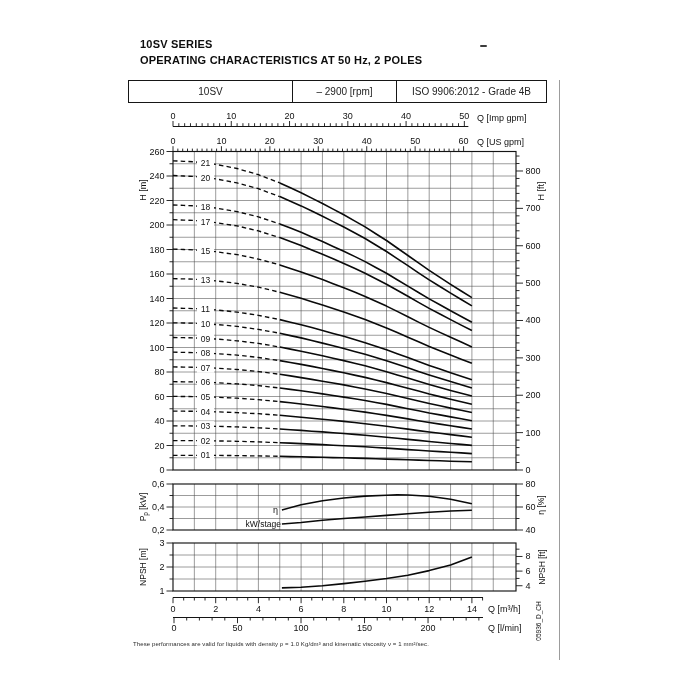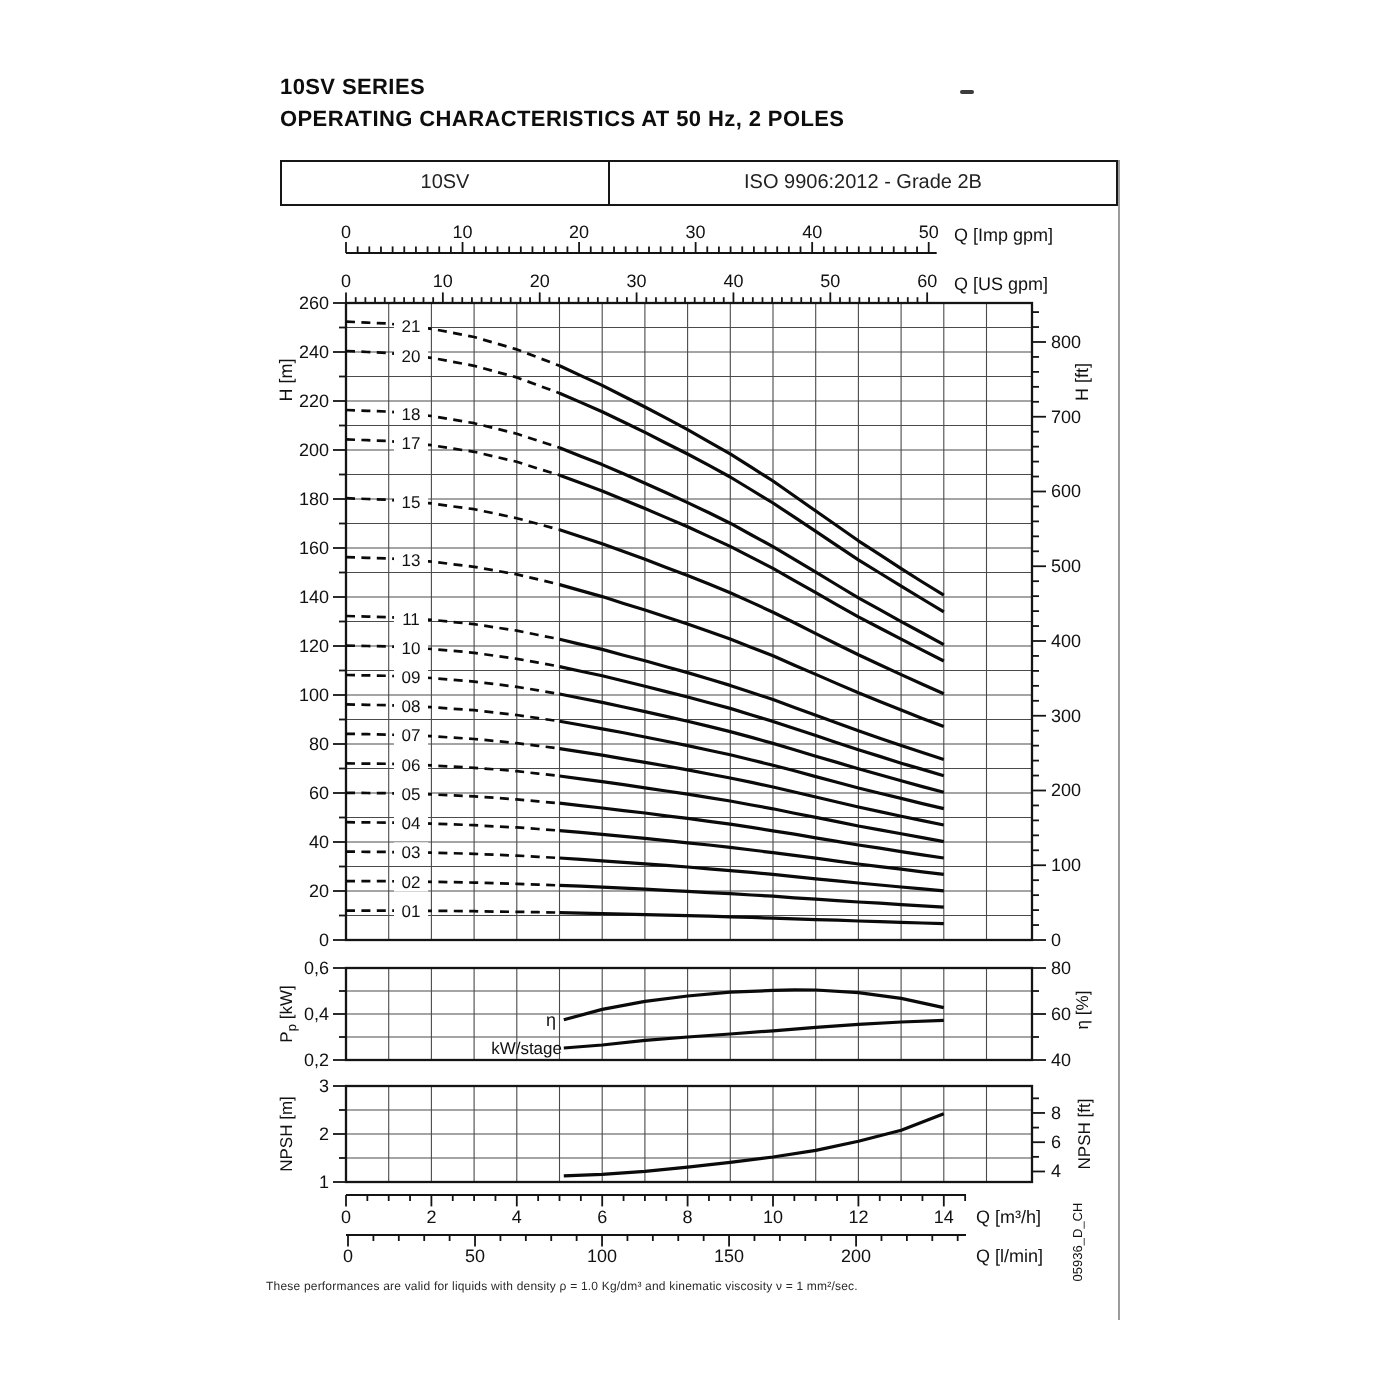--- a/index.html
+++ b/index.html
@@ -1,18 +1,18 @@
 <!DOCTYPE html>
 <html><head>
 <meta charset="utf-8">
 <style>
   html,body{margin:0;padding:0;background:#fff;}
   body{width:700px;height:700px;position:relative;font-family:"Liberation Sans",sans-serif;color:#111;overflow:hidden;}
   .title-block{position:absolute;left:140px;top:36px;font-weight:bold;font-size:11px;line-height:16px;letter-spacing:.2px;color:#0d0d0d;}
-  .spec-table{position:absolute;left:140px;top:80px;width:419px;height:23px;display:flex;border:1.2px solid #161616;box-sizing:border-box;font-size:10px;color:#222;}
+  .spec-table{position:absolute;left:128px;top:80px;width:419px;height:23px;display:flex;border:1.2px solid #161616;box-sizing:border-box;font-size:10px;color:#222;}
   .spec-cell{display:flex;align-items:center;justify-content:center;box-sizing:border-box;height:100%;}
   .spec-cell+.spec-cell{border-left:1.2px solid #161616;}
   .c-model{width:163px;}
   .c-speed{width:104px;}
   .c-std{flex:1;}
   .footnote{position:absolute;left:133px;top:641px;font-size:6px;color:#2a2a2a;letter-spacing:.1px;}
   .tiny-mark{position:absolute;left:480px;top:45px;width:7px;height:2px;background:#3c3c3c;border-radius:1px;}
   svg text{font-family:"Liberation Sans","DejaVu Sans",sans-serif;fill:#111;}
   .grid{stroke:#4a4a4a;stroke-width:.55;}
   .border{stroke:#141414;stroke-width:1.15;fill:none;}
@@ -27,21 +27,22 @@
 
 <div class="title-block">
   <div>10SV SERIES</div>
   <div>OPERATING CHARACTERISTICS AT 50 Hz, 2 POLES</div>
 </div>
 
 <div class="tiny-mark"></div>
 
 <div class="spec-table">
   <div class="spec-cell c-model">10SV</div>
-  <div class="spec-cell c-std">ISO 9906:2012 - Grade 2B</div>
+  <div class="spec-cell c-speed">– 2900 [rpm]</div>
+  <div class="spec-cell c-std">ISO 9906:2012 - Grade 4B</div>
 </div>
 
 <svg id="charts" width="700" height="700" viewBox="0 0 700 700" style="position:absolute;left:0;top:0">
     <g>
       <line x1="173" y1="126.5" x2="468.35" y2="126.5" class="rline"></line>
       <line x1="173" y1="121" x2="173" y2="126.5" class="tick"></line>
       <text x="173" y="119" font-size="9" text-anchor="middle">0</text>
       <line x1="178.827" y1="123.2" x2="178.827" y2="126.5" class="tick"></line>
       <line x1="184.654" y1="123.2" x2="184.654" y2="126.5" class="tick"></line>
       <line x1="190.481" y1="123.2" x2="190.481" y2="126.5" class="tick"></line>

